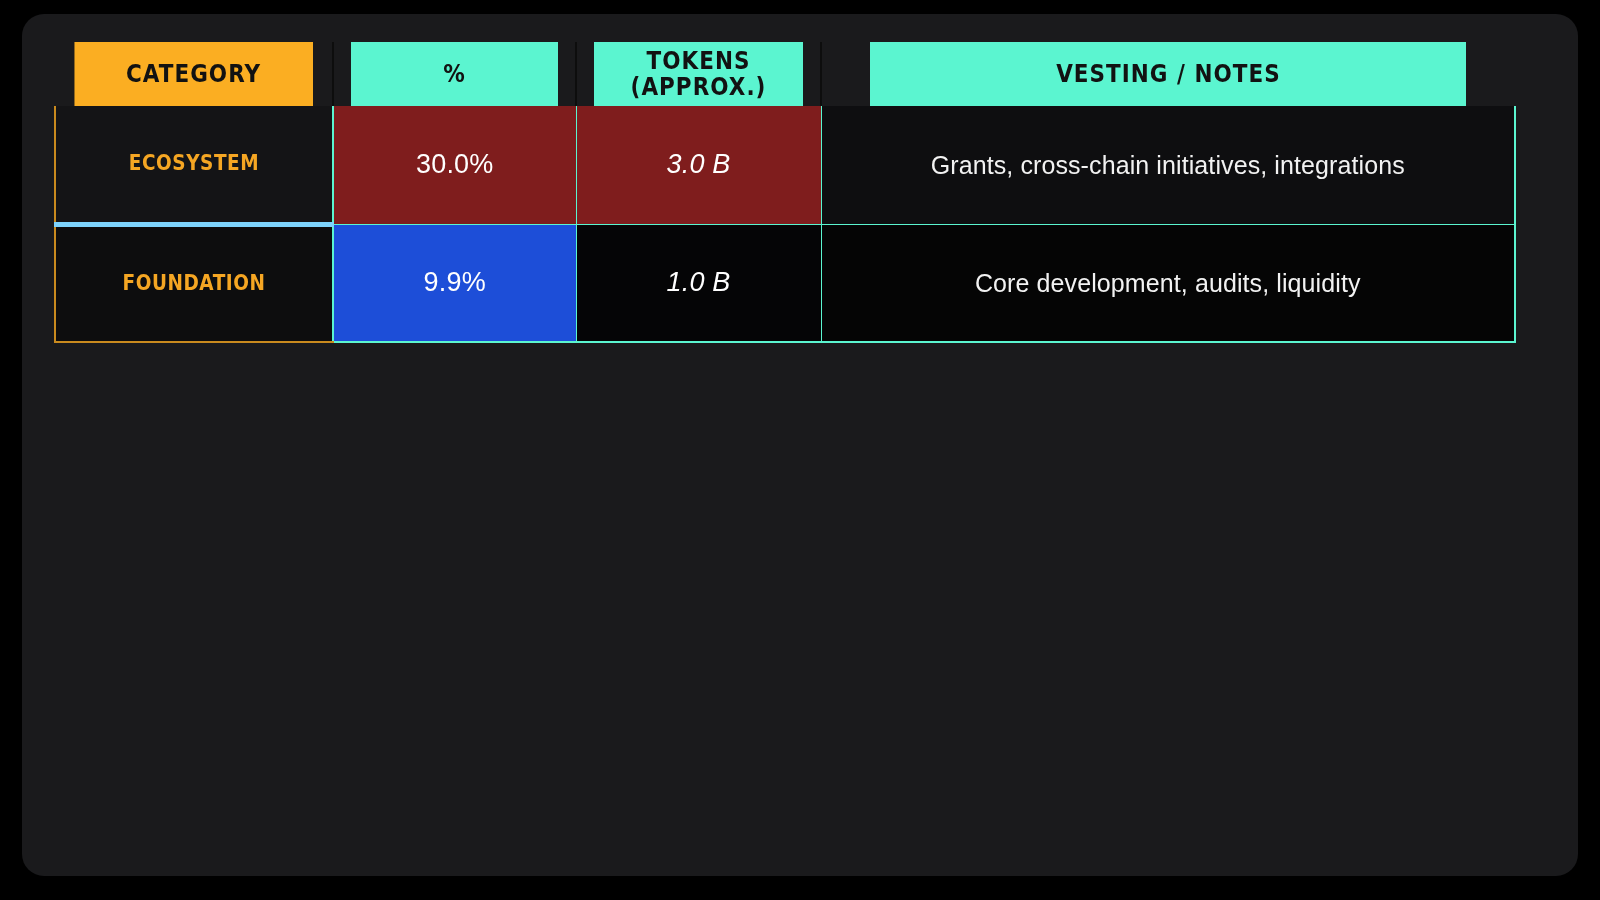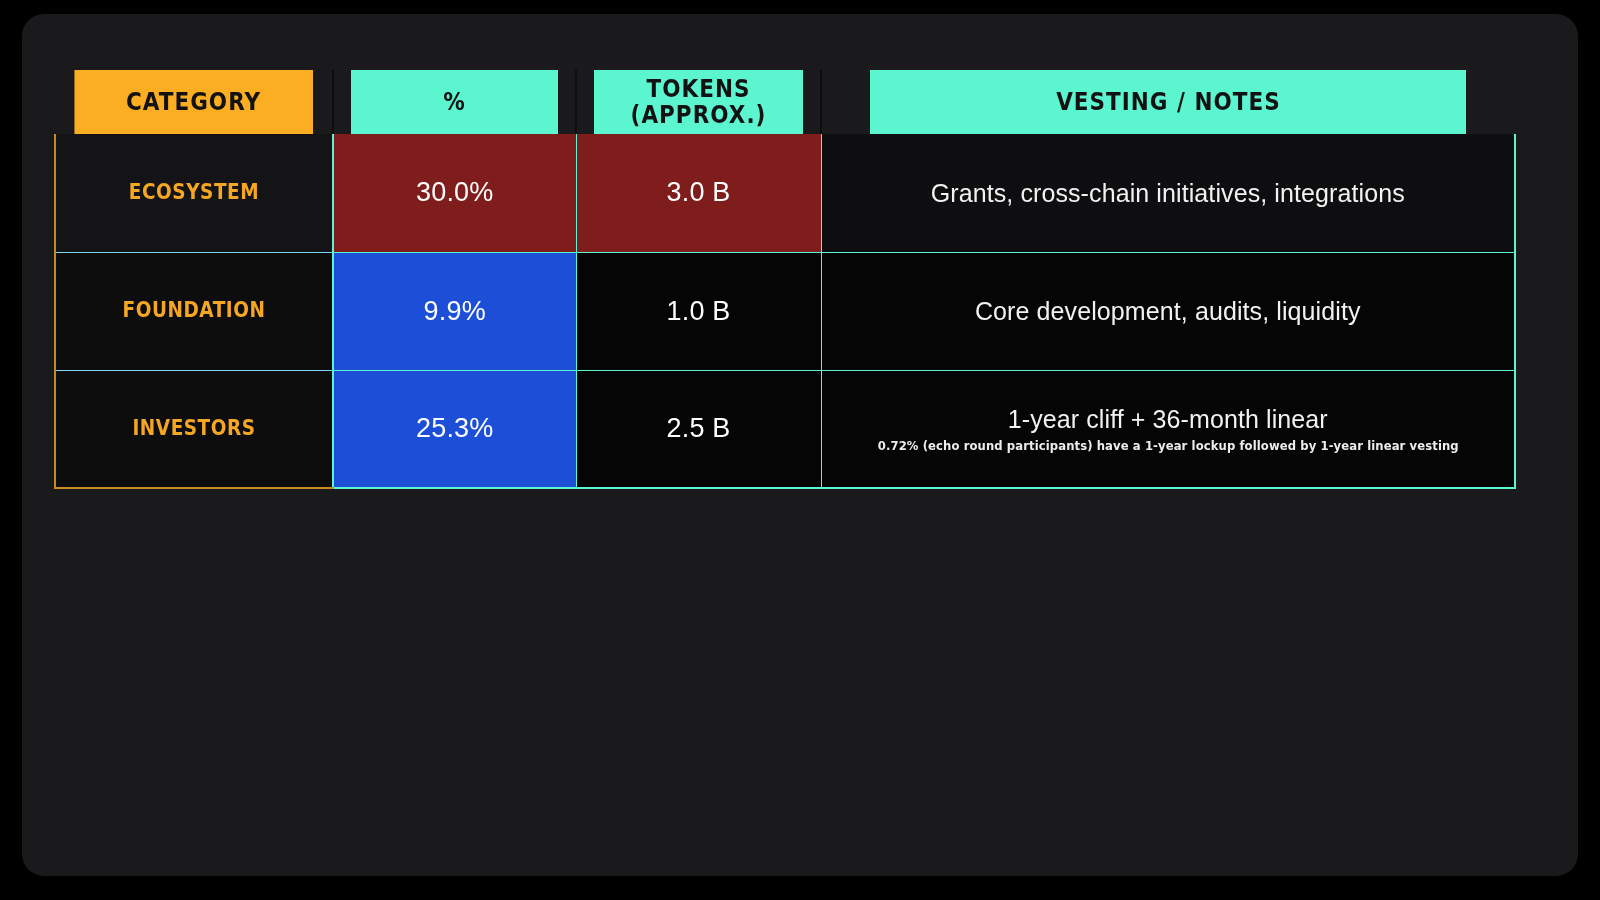--- a/index.html
+++ b/index.html
@@ -26,21 +26,21 @@
     top: 14px;
     width: 1556px;
     height: 862px;
     background: #1a1a1c;
     border-radius: 22px;
   }
 
   .table-wrap {
     position: absolute;
     left: 54px;
-    top: 70px;
+    top: 42px;
     width: 1460px;
     height: 773px;
   }
 
   table.alloc {
     width: 1460px;
     border-collapse: collapse;
     table-layout: fixed;
   }
 
@@ -86,21 +86,21 @@
   
   td.cat {
     color: #F5A623;
     font-family: "DejaVu Sans", sans-serif;
     font-weight: bold;
     font-size: 21px;
     letter-spacing: 0.6px;
     line-height: 1.22;
     border-left: 2px solid #C98A1E;
     border-right: 2px solid #5BF5D0;
-    border-bottom: 1px solid #7dd3fc;
+    border-bottom: 5px solid #7dd3fc;
     background: #0d0d0e;
     padding: 4px 10px;
   }
   td.cat .cat-inner {
     display: block;
     transform: scaleX(0.88);
     -webkit-transform: scaleX(0.88);
   }
   tbody tr:first-child td.cat { background: #141416; }
   tbody tr:last-child td.cat  { border-bottom: 2px solid #C98A1E; }
@@ -108,21 +108,21 @@
   
   td.pct, td.tok {
     color: #FFFFFF;
     font-size: 27px;
     font-weight: 400;
     letter-spacing: 0.2px;
     border-right: 1.5px solid #5BF5D0;
     border-bottom: 1.5px solid #5BF5D0;
   }
   td.pct { background: #1d4ed8; }
-  td.tok { background: #050506; }
+  td.tok { background: #050506; font-style: italic; }
   tbody tr:first-child td.pct,
   tbody tr:first-child td.tok { background: #7f1d1d; }
 
   
   td.notes {
     color: #F2F2F2;
     font-size: 25px;
     font-weight: 400;
     letter-spacing: 0.1px;
     line-height: 1.2;
@@ -201,27 +201,16 @@
           <td class="pct">9.9%</td>
           <td class="tok">1.0 B</td>
           <td class="notes">
             <span class="note-main">Core development, audits, liquidity</span>
           </td>
         </tr>
 
 
 
 
-        <tr>
-          <td class="cat">
-            <span class="cat-inner">INVESTORS</span>
-          </td>
-          <td class="pct">25.3%</td>
-          <td class="tok">2.5 B</td>
-          <td class="notes">
-            <span class="note-main">1-year cliff + 36-month linear</span>
-            <span class="note-sub">0.72% (echo round participants) have a 1-year lockup followed by 1-year linear vesting</span>
-          </td>
-        </tr>
       </tbody>
     </table>
   </div>
 </div>
 
 </body></html>

